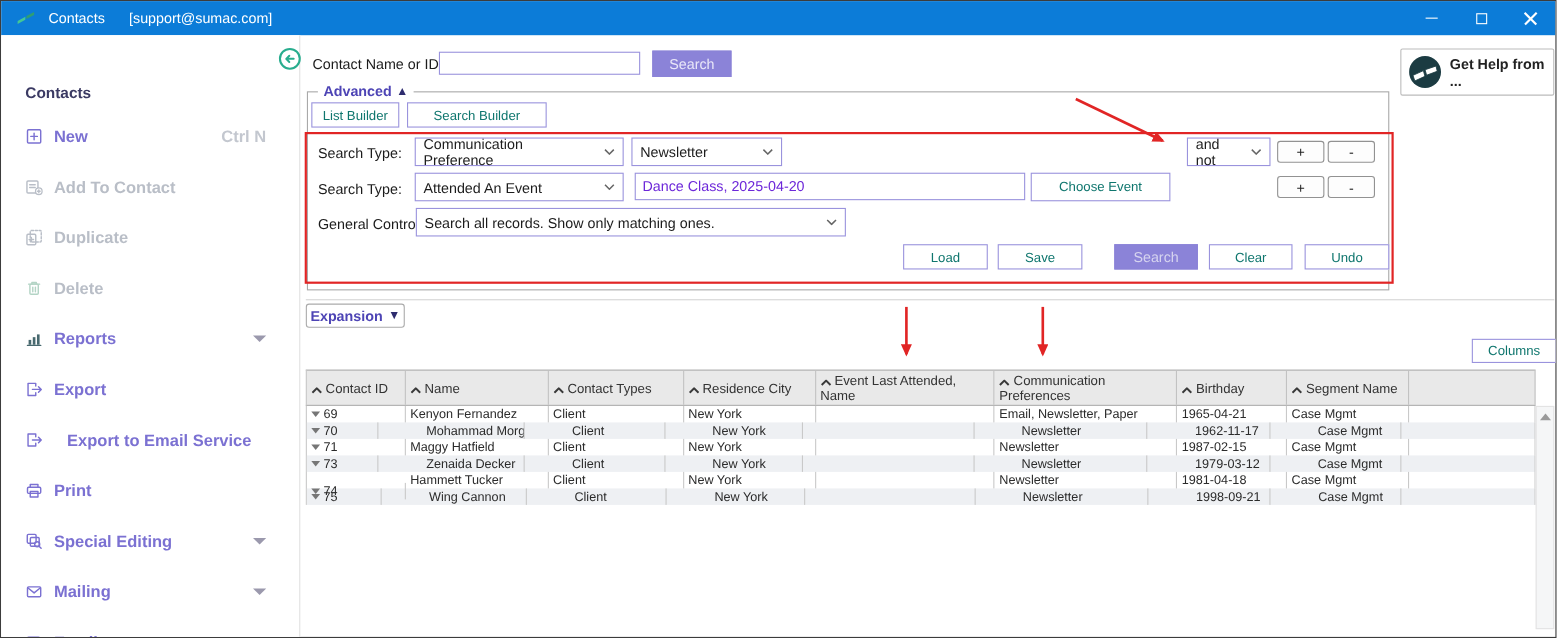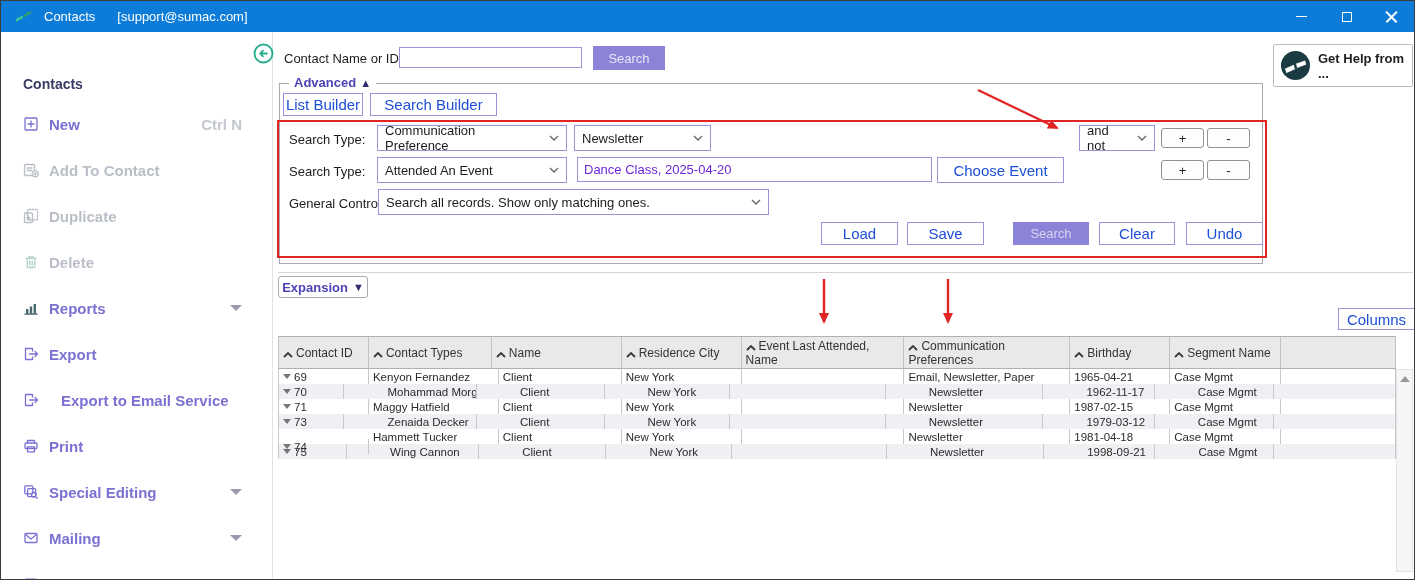--- a/index.html
+++ b/index.html
@@ -40,21 +40,21 @@
                 border-top:6px solid #9b99ad; }
 
   
   .abs { position:absolute; }
   .lbl { font-size:13px; color:#1c1c1c; white-space:nowrap; }
   .txt-input { border:1px solid #9a93dd; background:#fff; font-size:13px; padding:0 6px;
                font-family:inherit; color:#6d28d9; }
   .sel { border:1px solid #9a93dd; background:#fff; display:flex; align-items:center;
          font-size:13px; color:#1c1c1c; padding:0 7px; cursor:pointer; }
   .sel .sel-chevron { margin-left:auto; display:inline-flex; padding-left:8px; }
-  .btn-outline { border:1px solid #9a93dd; background:#fff; font-size:15px; color:#1d4ed8;
+  .btn-outline { border:1px solid #9a93dd; background:#fff; font-size:12px; color:#0f766e;
                  display:flex; align-items:center; justify-content:center; cursor:pointer; }
   .btn-fill { background:#8b83d8; border:1px solid #8b83d8; color:#e9e7f8; font-size:13px;
               display:flex; align-items:center; justify-content:center; cursor:pointer; }
   .btn-plain { border:1px solid #929292; border-radius:3px; background:#fdfdfd; font-size:13px;
                color:#222; display:flex; align-items:center; justify-content:center; cursor:pointer; }
 
   
   .fieldset { position:absolute; border:1px solid #a9a9a9; background:transparent; }
   .legend { position:absolute; top:-9px; left:9px; background:#fff; padding:0 5px; font-size:13px;
             font-weight:600; color:#4d44b5; display:flex; align-items:center; gap:4px; }
@@ -341,29 +341,29 @@
   </div>
 
   <div class="abs btn-outline" style="left:1337px; top:307px; width:77px; height:22px;">Columns</div>
 
   <div class="thead" style="left:277px; top:335px; width:1118px; height:33px;" id="table-head">
       <div class="th" style="width: 90px;">
         <span class="th-inner"><span><svg class="caret" width="10" height="6" viewBox="0 0 10 6">
               <polyline points="1,5 5,1 9,5" fill="none" stroke="#3a3a3a" stroke-width="1.8"></polyline>
             </svg></span><span>Contact ID</span></span>
       </div>
+      <div class="th" style="width: 130px;">
+        <span class="th-inner"><span><svg class="caret" width="10" height="6" viewBox="0 0 10 6">
+              <polyline points="1,5 5,1 9,5" fill="none" stroke="#3a3a3a" stroke-width="1.8"></polyline>
+            </svg></span><span>Name</span></span>
+      </div>
       <div class="th" style="width: 123px;">
         <span class="th-inner"><span><svg class="caret" width="10" height="6" viewBox="0 0 10 6">
               <polyline points="1,5 5,1 9,5" fill="none" stroke="#3a3a3a" stroke-width="1.8"></polyline>
             </svg></span><span>Contact Types</span></span>
-      </div>
-      <div class="th" style="width: 130px;">
-        <span class="th-inner"><span><svg class="caret" width="10" height="6" viewBox="0 0 10 6">
-              <polyline points="1,5 5,1 9,5" fill="none" stroke="#3a3a3a" stroke-width="1.8"></polyline>
-            </svg></span><span>Name</span></span>
       </div>
       <div class="th" style="width: 120px;">
         <span class="th-inner"><span><svg class="caret" width="10" height="6" viewBox="0 0 10 6">
               <polyline points="1,5 5,1 9,5" fill="none" stroke="#3a3a3a" stroke-width="1.8"></polyline>
             </svg></span><span>Residence City</span></span>
       </div>
       <div class="th" style="width: 163px;">
         <span class="th-inner"><span><svg class="caret" width="10" height="6" viewBox="0 0 10 6">
               <polyline points="1,5 5,1 9,5" fill="none" stroke="#3a3a3a" stroke-width="1.8"></polyline>
             </svg></span><span>Event Last Attended, Name</span></span>

